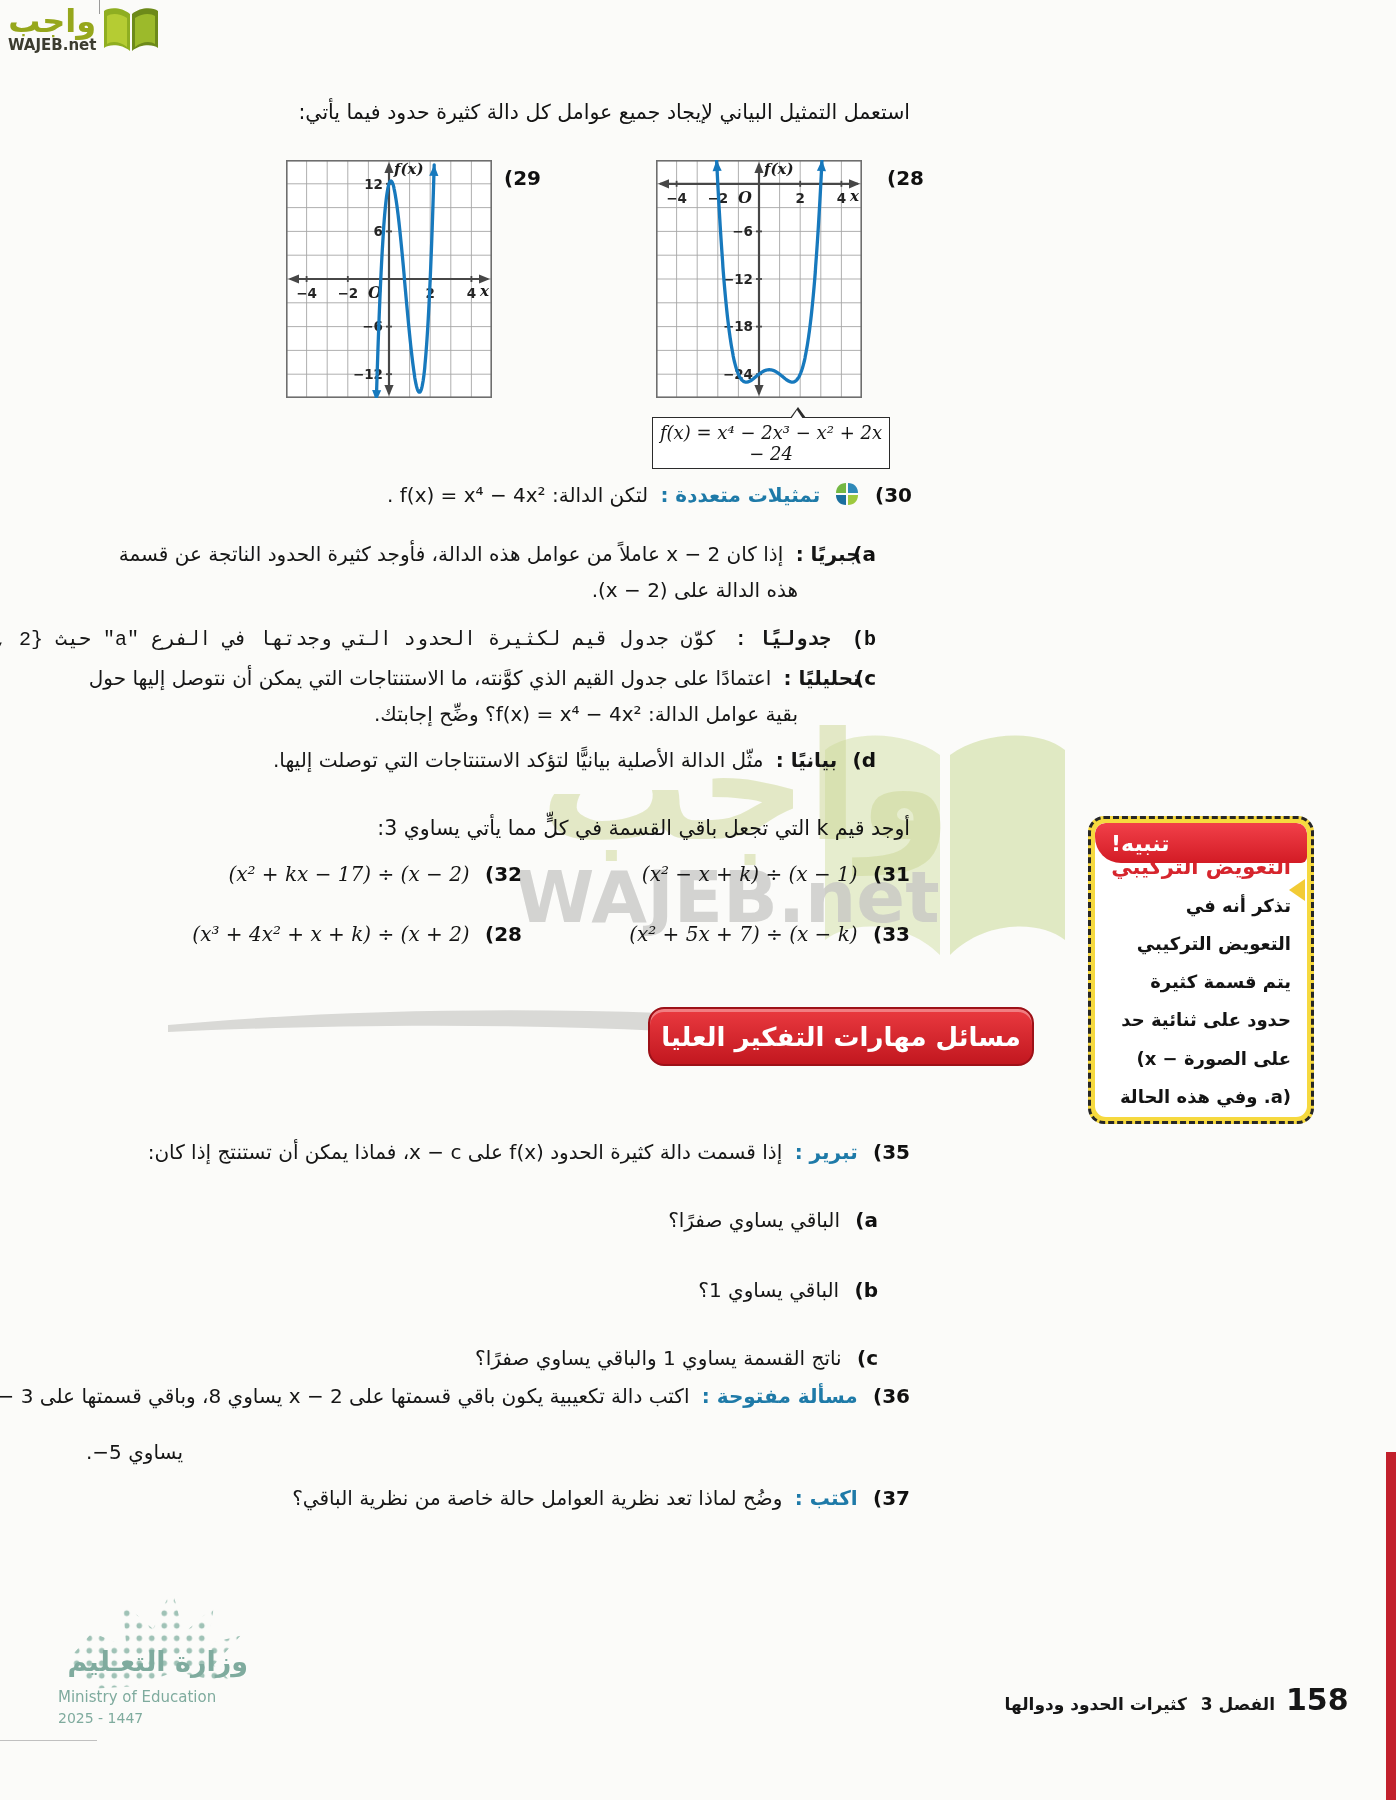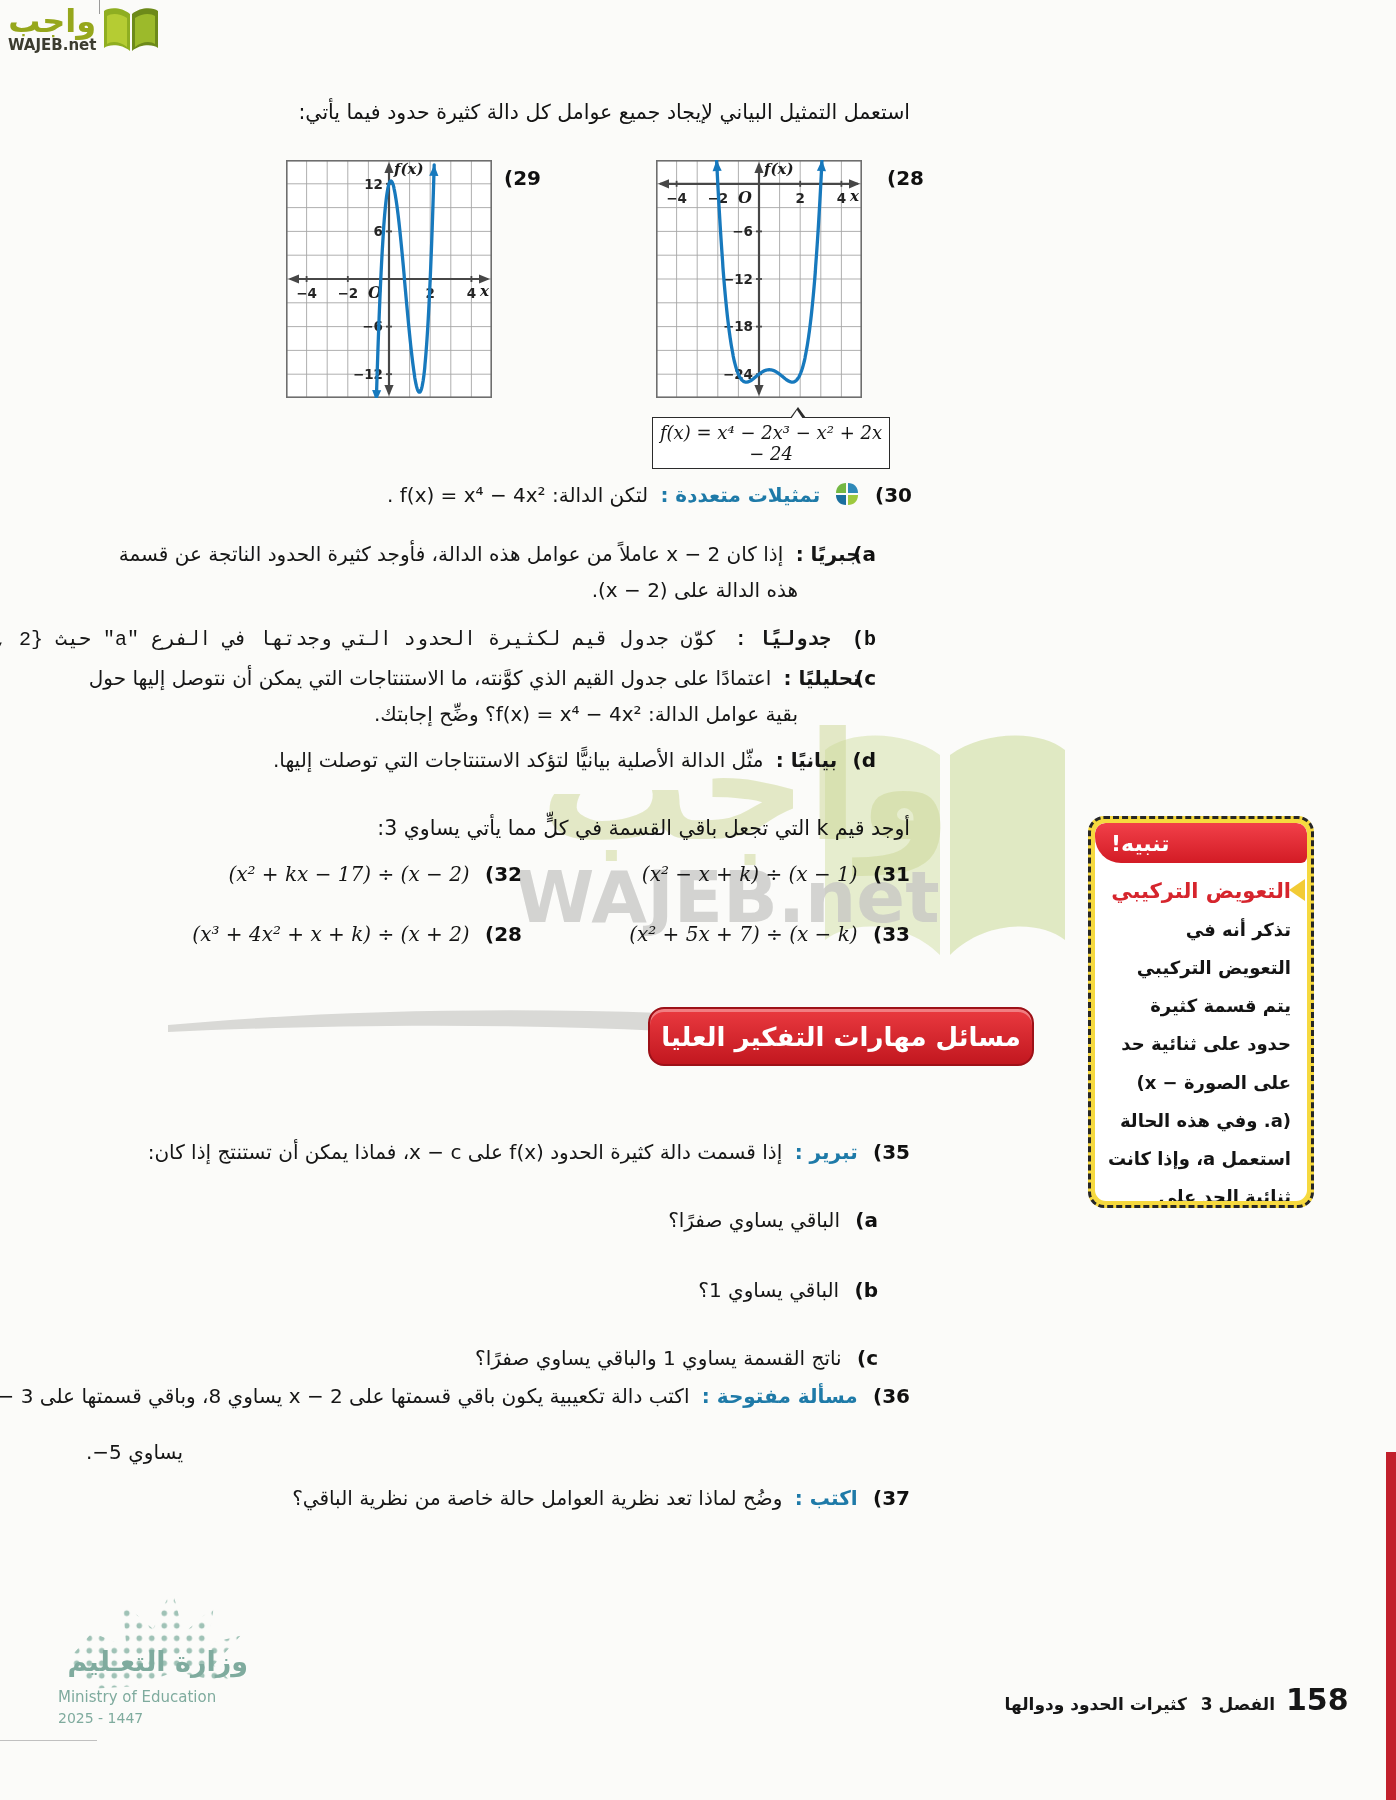--- a/index.html
+++ b/index.html
@@ -238,27 +238,27 @@
     <span class="math ltr">(x³ + 4x² + x + k) ÷ (x + 2)</span>
   </div>
 
   <svg class="abs" style="left:168px;top:1005px;z-index:2;" width="495" height="36" viewBox="0 0 495 36">
     <path d="M0,20 C150,6 330,2 495,8 L495,26 C330,18 150,20 0,27 Z" fill="#d9d9d6"></path>
   </svg>
   <div class="abs banner" style="left:648px;top:1007px;width:382px;height:55px;">
     <span>مسائل مهارات التفكير العليا</span>
   </div>
 
-  <div class="abs sidebar" style="left:1088px;top:816px;width:226px;height:392px;">
+  <div class="abs sidebar" style="left:1088px;top:816px;width:226px;height:308px;">
     <div class="sidebar-inner">
       <div class="sidebar-head">
         <span>تنبيه!</span>
       </div>
       <div class="ymark"></div>
-      <div class="rtl" style="padding:56px 16px 0 12px;">
+      <div class="rtl" style="padding:32px 16px 0 12px;">
         <div class="sidebar-title">التعويض التركيبي</div>
         <div class="sidebar-body" style="margin-top:8px;">تذكر أنه في التعويض التركيبي يتم قسمة كثيرة حدود على ثنائية حد على الصورة ⁦(x − a)⁩. وفي هذه الحالة استعمل ⁦a⁩، وإذا كانت ثنائية الحد على الصورة ⁦(x + a)⁩، فاستعمل ⁦−a⁩ .</div>
       </div>
     </div>
   </div>
 
   <div class="abs rtl prob nowrap" style="top:1134px;right:486px;">
     <span class="num ltr">(35</span>
     <span class="kw">تبرير :</span>
     <span>إذا قسمت دالة كثيرة الحدود ⁦f(x)⁩ على ⁦x − c⁩، فماذا يمكن أن تستنتج إذا كان:</span>

